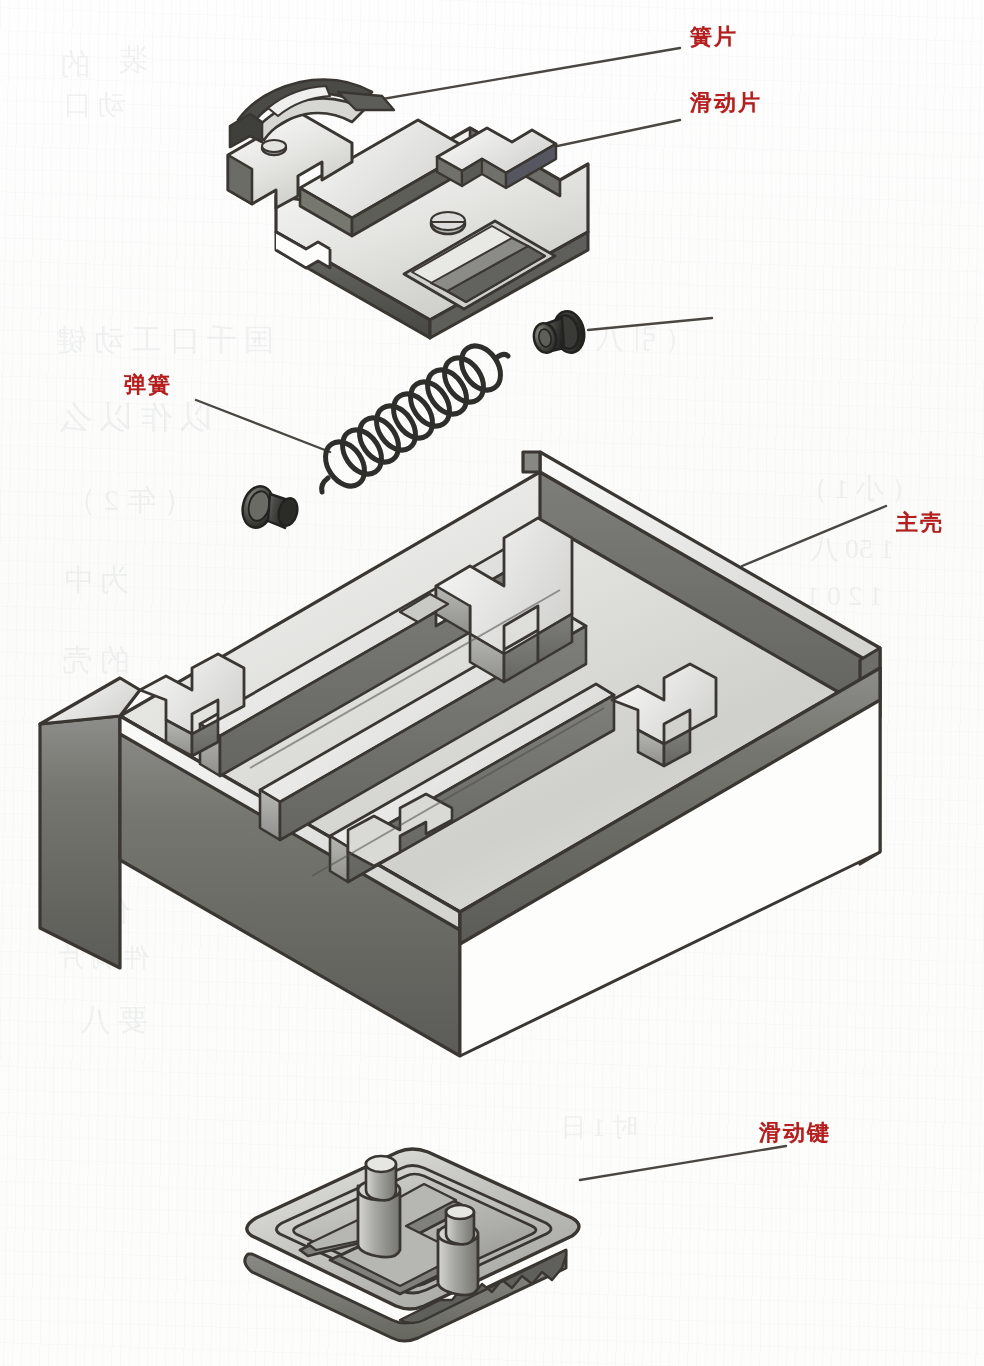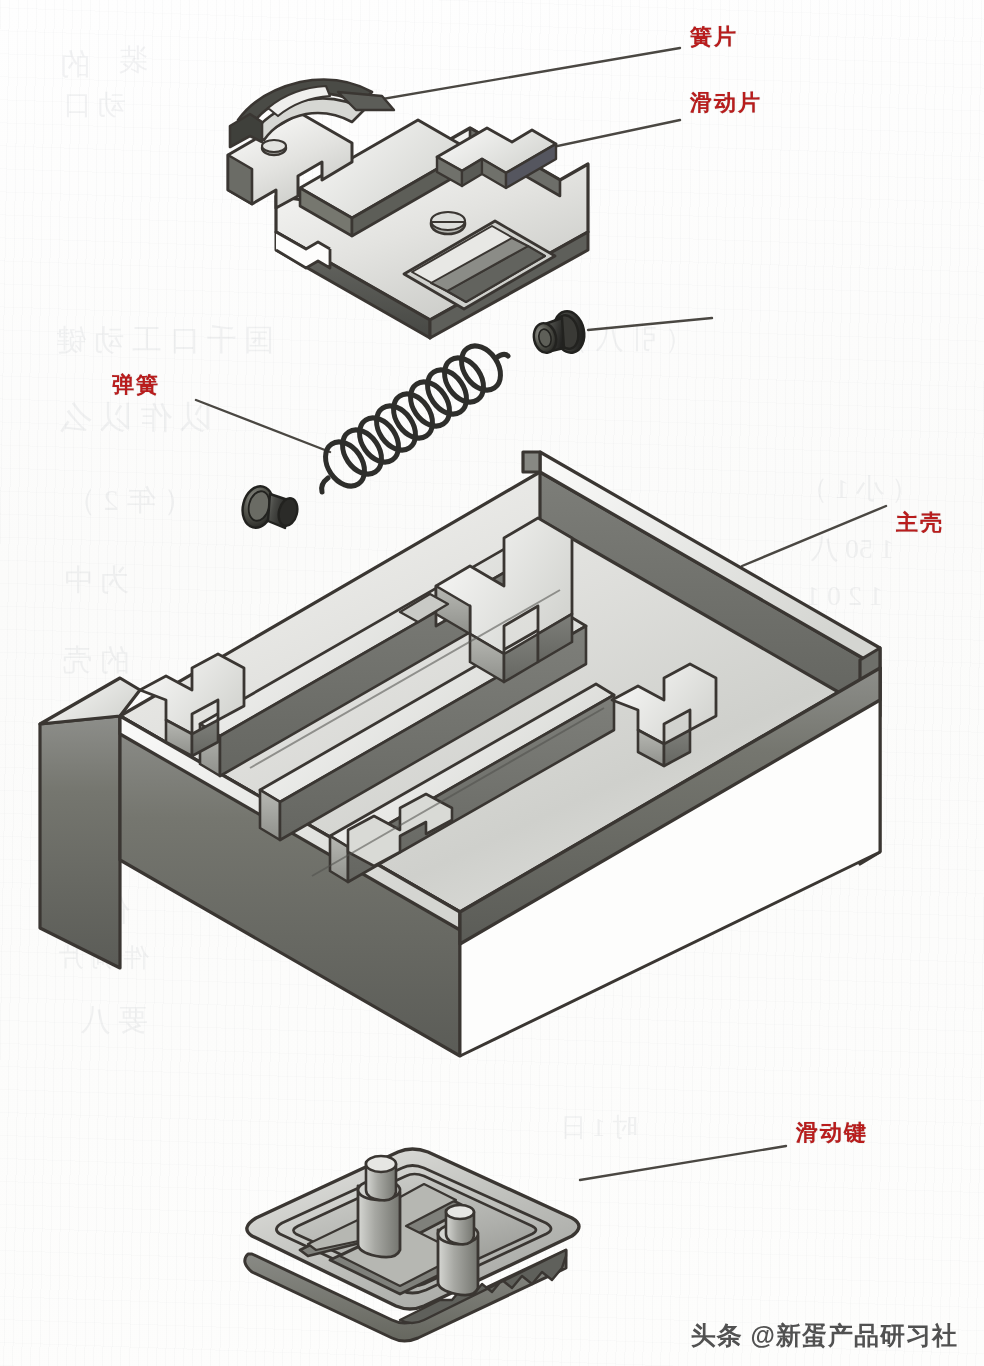--- a/index.html
+++ b/index.html
@@ -380,19 +380,18 @@
         <path d="M 438 1230 L 438 1282 Q 438 1290 456 1294 Q 474 1298 478 1288 L 478 1236 Z" fill="url(#gPostSide)" stroke-width="2.8"></path>
         <ellipse cx="458" cy="1234" rx="20" ry="10" fill="#d2d3cf" stroke-width="2.8"></ellipse>
         <path d="M 446 1210 L 446 1234 Q 446 1242 459 1244 Q 472 1246 474 1236 L 474 1212 Z" fill="url(#gPostSide)" stroke-width="2.6"></path>
         <ellipse cx="460" cy="1212" rx="14" ry="7" fill="#e6e6e3" stroke-width="2.6"></ellipse>
       </g>
     </g>
   </svg>
 
   <div class="label" style="left:690px; top:22px;">簧片</div>
   <div class="label" style="left:690px; top:88px;">滑动片</div>
-  <div class="label" style="left:112px; top:370px;">弹簧</div>
+  <div class="label" style="left:124px; top:370px;">弹簧</div>
   <div class="label" style="left:896px; top:508px;">主壳</div>
-  <div class="label" style="left:796px; top:1118px;">滑动键</div>
-
-  <div id="watermark">头条 @新蛋产品研习社</div>
+  <div class="label" style="left:759px; top:1118px;">滑动键</div>
+
 
 </div>
 
 </body></html>

